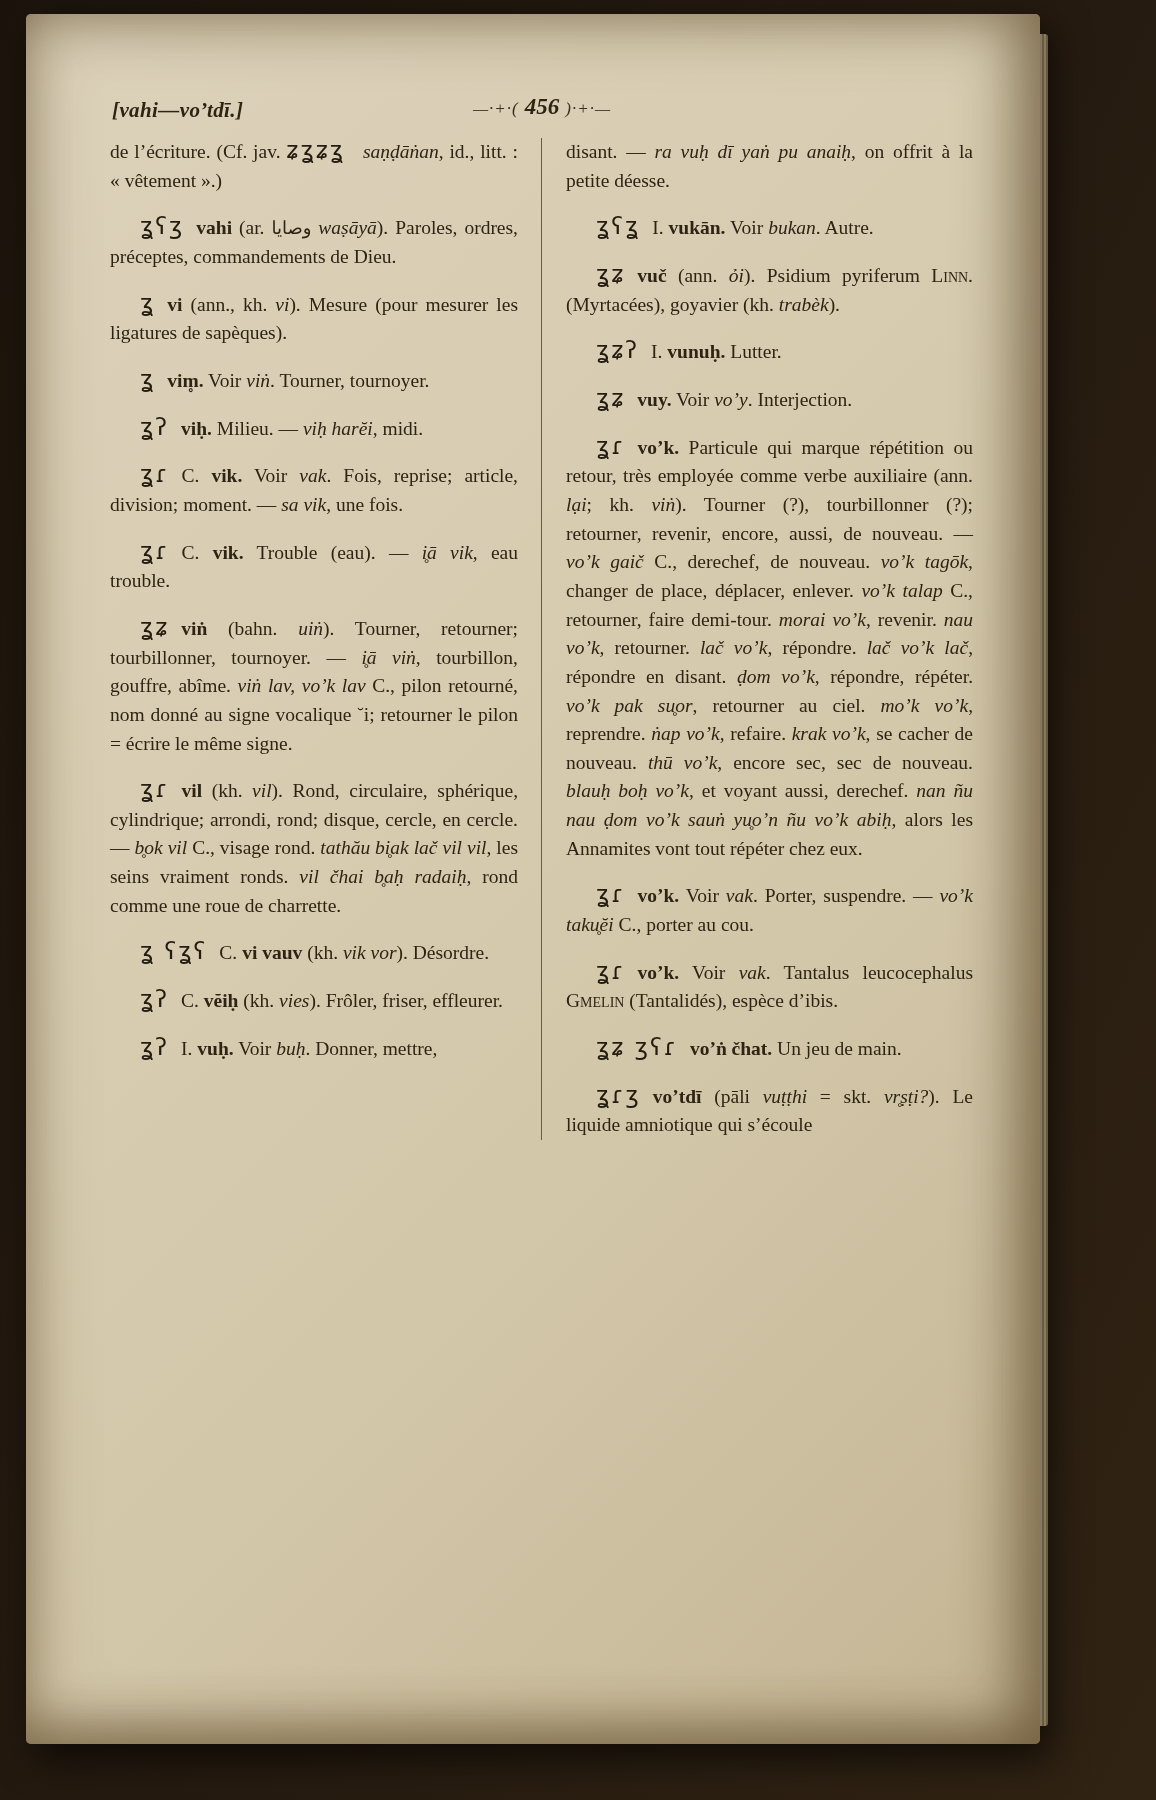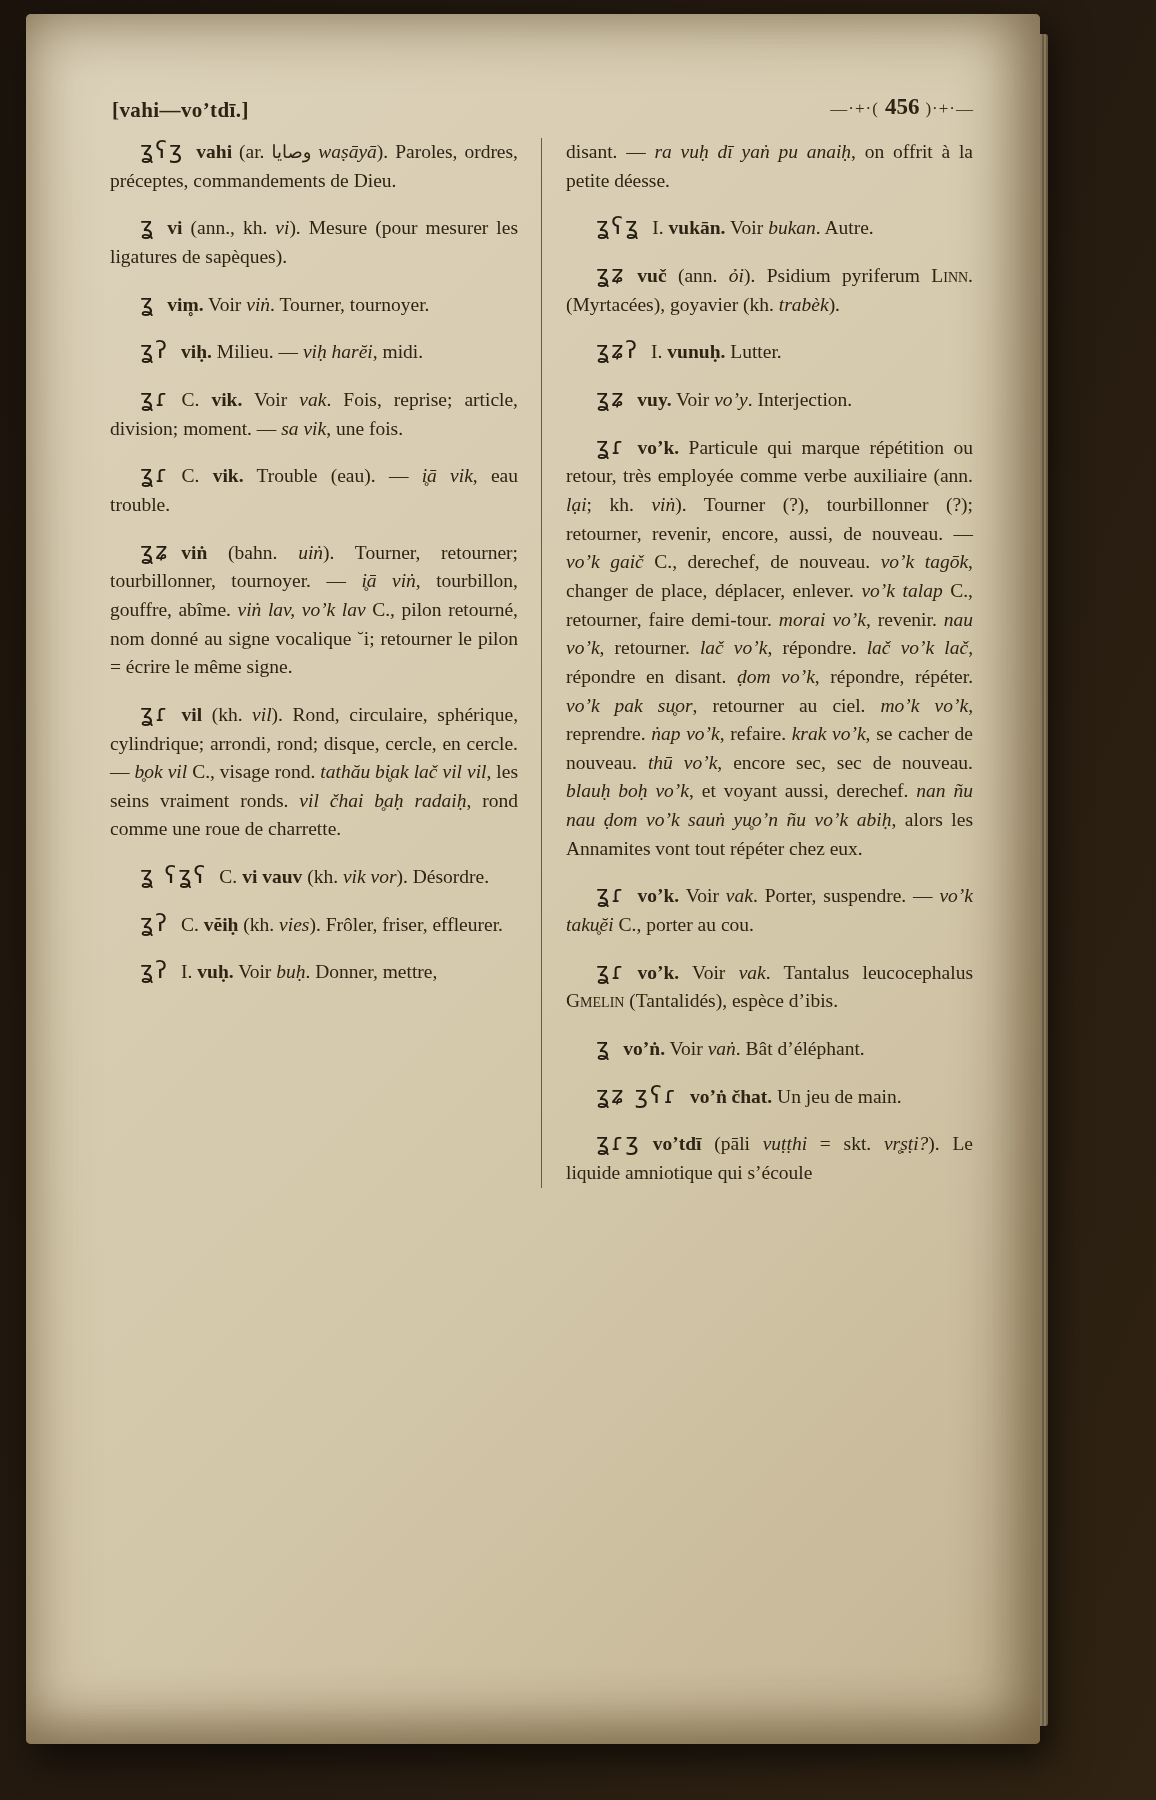--- a/index.html
+++ b/index.html
@@ -19,26 +19,26 @@
       10px 14px 38px rgba(0,0,0,.65);
   }
   .page-edges{
     position:absolute;right:-8px;top:20px;bottom:18px;width:8px;
     background:repeating-linear-gradient(90deg,#b5a583 0 2px,#8a7a58 2px 4px);
     border-radius:0 3px 3px 0;opacity:.7;
   }
   .text-block{
     position:absolute;left:84px;top:78px;width:864px;color:#2e2414;
   }
-  .pg-header{position:relative;height:46px;}
+  .pg-header{position:relative;height:46px;font-style:italic;}
   .running-head{
     position:absolute;left:2px;top:6px;font-weight:bold;font-size:21px;letter-spacing:.4px;
   }
   .pg-center{
-    position:absolute;left:0;right:0;top:2px;text-align:right;font-size:21px;
+    position:absolute;left:0;right:0;top:2px;text-align:center;font-size:21px;
   }
   .pg-center .orn{font-size:17px;color:#3a2e1c;letter-spacing:1px;}
   .pg-number{font-weight:bold;font-size:23px;padding:0 6px;}
   .cols{display:flex;align-items:stretch;}
   .col{width:408px;}
   .col-left{padding-right:23px;border-right:1px solid #6b5b41;}
   .col-right{padding-left:24px;width:407px;}
   .entry{
     margin:0 0 19px 0;font-size:19.5px;line-height:1.47;text-align:justify;
     text-indent:30px;
@@ -63,20 +63,21 @@
 
     <div class="pg-header">
       <span class="running-head">[vahi—vo’tdī.]</span>
       <span class="pg-center">
         <span class="orn">—·+·(</span><span class="pg-number">456</span><span class="orn">)·+·—</span>
       </span>
     </div>
 
     <div class="cols">
       <div class="col col-left">
+          <p class="entry cont"><span class="seg-r">de l’écriture. (Cf. jav. </span><span class="seg-g">ʑʓʑʓ</span><span class="seg-i"> saṇḍāṅan</span><span class="seg-r">, id., litt. : « vêtement ».)</span></p>
           <p class="entry"><span class="seg-g">ʓʕʒ</span><span class="seg-b">vahi</span><span class="seg-r"> (ar. </span><span class="seg-ar">وصايا</span><span class="seg-r"> </span><span class="seg-i">waṣāyā</span><span class="seg-r">). Paroles, ordres, préceptes, commandements de Dieu.</span></p>
           <p class="entry"><span class="seg-g">ʓ</span><span class="seg-b">vi</span><span class="seg-r"> (ann., kh. </span><span class="seg-i">vi</span><span class="seg-r">). Mesure (pour mesurer les ligatures de sapèques).</span></p>
           <p class="entry"><span class="seg-g">ʓ</span><span class="seg-b">vim̥.</span><span class="seg-r"> Voir </span><span class="seg-i">viṅ</span><span class="seg-r">. Tourner, tournoyer.</span></p>
           <p class="entry"><span class="seg-g">ʓʔ</span><span class="seg-b">viḥ.</span><span class="seg-r"> Milieu. — </span><span class="seg-i">viḥ harĕi</span><span class="seg-r">, midi.</span></p>
           <p class="entry"><span class="seg-g">ʓɾ</span><span class="seg-r">C. </span><span class="seg-b">vik.</span><span class="seg-r"> Voir </span><span class="seg-i">vak</span><span class="seg-r">. Fois, reprise; article, division; moment. — </span><span class="seg-i">sa vik</span><span class="seg-r">, une fois.</span></p>
           <p class="entry"><span class="seg-g">ʓɾ</span><span class="seg-r">C. </span><span class="seg-b">vik.</span><span class="seg-r"> Trouble (eau). — </span><span class="seg-i">i̥ā vik</span><span class="seg-r">, eau trouble.</span></p>
           <p class="entry"><span class="seg-g">ʓʑ</span><span class="seg-b">viṅ</span><span class="seg-r"> (bahn. </span><span class="seg-i">uiṅ</span><span class="seg-r">). Tourner, retourner; tourbillonner, tournoyer. — </span><span class="seg-i">i̥ā viṅ</span><span class="seg-r">, tourbillon, gouffre, abîme. </span><span class="seg-i">viṅ lav, vo’k lav</span><span class="seg-r"> C., pilon retourné, nom donné au signe vocalique ˘i; retourner le pilon = écrire le même signe.</span></p>
           <p class="entry"><span class="seg-g">ʓɾ</span><span class="seg-b">vil</span><span class="seg-r"> (kh. </span><span class="seg-i">vil</span><span class="seg-r">). Rond, circulaire, sphérique, cylindrique; arrondi, rond; disque, cercle, en cercle. — </span><span class="seg-i">b̥ok vil</span><span class="seg-r"> C., visage rond. </span><span class="seg-i">tathău bi̥ak lač vil vil</span><span class="seg-r">, les seins vraiment ronds. </span><span class="seg-i">vil čhai b̥aḥ radaiḥ</span><span class="seg-r">, rond comme une roue de charrette.</span></p>
           <p class="entry"><span class="seg-g">ʓ ʕʓʕ</span><span class="seg-r">C. </span><span class="seg-b">vi vauv</span><span class="seg-r"> (kh. </span><span class="seg-i">vik vor</span><span class="seg-r">). Désordre.</span></p>
           <p class="entry"><span class="seg-g">ʓʔ</span><span class="seg-r">C. </span><span class="seg-b">vĕiḥ</span><span class="seg-r"> (kh. </span><span class="seg-i">vies</span><span class="seg-r">). Frôler, friser, effleurer.</span></p>
@@ -84,20 +85,19 @@
         </div>
       <div class="col col-right">
           <p class="entry cont"><span class="seg-r">disant. — </span><span class="seg-i">ra vuḥ dī yaṅ pu anaiḥ</span><span class="seg-r">, on offrit à la petite déesse.</span></p>
           <p class="entry"><span class="seg-g">ʓʕʓ</span><span class="seg-r">I. </span><span class="seg-b">vukān.</span><span class="seg-r"> Voir </span><span class="seg-i">bukan</span><span class="seg-r">. Autre.</span></p>
           <p class="entry"><span class="seg-g">ʓʑ</span><span class="seg-b">vuč</span><span class="seg-r"> (ann. </span><span class="seg-i">ỏi</span><span class="seg-r">). Psidium pyriferum </span><span class="seg-sc">Linn.</span><span class="seg-r"> (Myrtacées), goyavier (kh. </span><span class="seg-i">trabèk</span><span class="seg-r">).</span></p>
           <p class="entry"><span class="seg-g">ʓʑʔ</span><span class="seg-r">I. </span><span class="seg-b">vunuḥ.</span><span class="seg-r"> Lutter.</span></p>
           <p class="entry"><span class="seg-g">ʓʑ</span><span class="seg-b">vuy.</span><span class="seg-r"> Voir </span><span class="seg-i">vo’y</span><span class="seg-r">. Interjection.</span></p>
           <p class="entry"><span class="seg-g">ʓɾ</span><span class="seg-b">vo’k.</span><span class="seg-r"> Particule qui marque répétition ou retour, très employée comme verbe auxiliaire (ann. </span><span class="seg-i">lại</span><span class="seg-r">; kh. </span><span class="seg-i">viṅ</span><span class="seg-r">). Tourner (?), tourbillonner (?); retourner, revenir, encore, aussi, de nouveau. — </span><span class="seg-i">vo’k gaič</span><span class="seg-r"> C., derechef, de nouveau. </span><span class="seg-i">vo’k tagōk</span><span class="seg-r">, changer de place, déplacer, enlever. </span><span class="seg-i">vo’k talap</span><span class="seg-r"> C., retourner, faire demi-tour. </span><span class="seg-i">morai vo’k</span><span class="seg-r">, revenir. </span><span class="seg-i">nau vo’k</span><span class="seg-r">, retourner. </span><span class="seg-i">lač vo’k</span><span class="seg-r">, répondre. </span><span class="seg-i">lač vo’k lač</span><span class="seg-r">, répondre en disant. </span><span class="seg-i">ḍom vo’k</span><span class="seg-r">, répondre, répéter. </span><span class="seg-i">vo’k pak su̥or</span><span class="seg-r">, retourner au ciel. </span><span class="seg-i">mo’k vo’k</span><span class="seg-r">, reprendre. </span><span class="seg-i">ṅap vo’k</span><span class="seg-r">, refaire. </span><span class="seg-i">krak vo’k</span><span class="seg-r">, se cacher de nouveau. </span><span class="seg-i">thū vo’k</span><span class="seg-r">, encore sec, sec de nouveau. </span><span class="seg-i">blauḥ boḥ vo’k</span><span class="seg-r">, et voyant aussi, derechef. </span><span class="seg-i">nan ñu nau ḍom vo’k sauṅ yu̥o’n ñu vo’k abiḥ</span><span class="seg-r">, alors les Annamites vont tout répéter chez eux.</span></p>
           <p class="entry"><span class="seg-g">ʓɾ</span><span class="seg-b">vo’k.</span><span class="seg-r"> Voir </span><span class="seg-i">vak</span><span class="seg-r">. Porter, suspendre. — </span><span class="seg-i">vo’k taku̥ĕi</span><span class="seg-r"> C., porter au cou.</span></p>
           <p class="entry"><span class="seg-g">ʓɾ</span><span class="seg-b">vo’k.</span><span class="seg-r"> Voir </span><span class="seg-i">vak</span><span class="seg-r">. Tantalus leucocephalus </span><span class="seg-sc">Gmelin</span><span class="seg-r"> (Tantalidés), espèce d’ibis.</span></p>
-          <p class="entry"><span class="seg-g">ʓ</span><span class="seg-b">vo’ṅ.</span><span class="seg-r"> Voir </span><span class="seg-i">vaṅ</span><span class="seg-r">. Bât d’éléphant.</span></p>
           <p class="entry"><span class="seg-g">ʓʑ ʒʕɾ</span><span class="seg-b">vo’ṅ čhat.</span><span class="seg-r"> Un jeu de main.</span></p>
           <p class="entry"><span class="seg-g">ʓɾʒ</span><span class="seg-b">vo’tdī</span><span class="seg-r"> (pāli </span><span class="seg-i">vuṭṭhi</span><span class="seg-r"> = skt. </span><span class="seg-i">vr̥ṣṭi?</span><span class="seg-r">). Le liquide amniotique qui s’écoule</span></p>
         </div>
     </div>
 
   </div>
 </div>
 
 </body></html>

